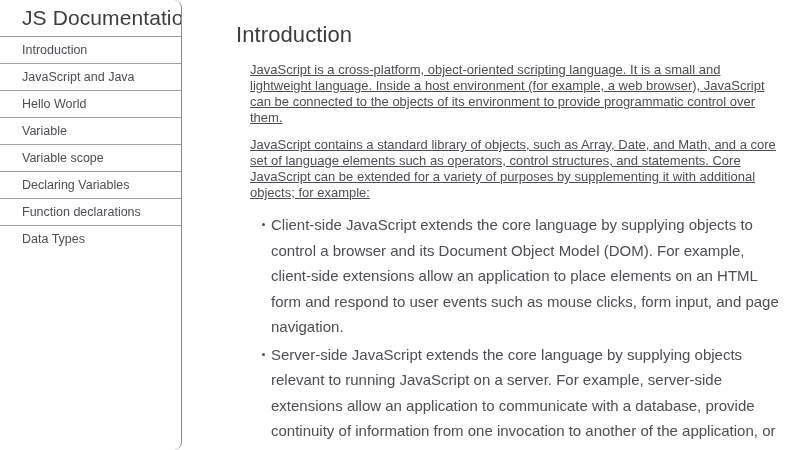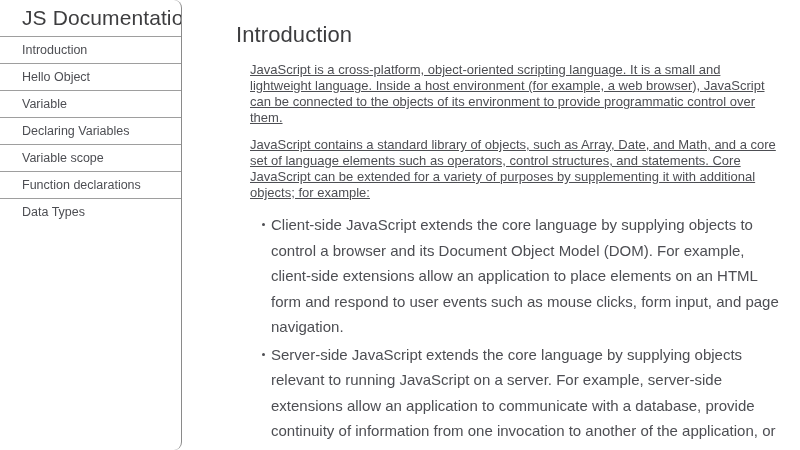--- a/index.html
+++ b/index.html
@@ -134,30 +134,33 @@
 
 <div id="page">
 
   <nav id="navbar">
     <header id="navbar-header">JS Documentation</header>
     <ul class="nav-list">
       <li>
         <a class="nav-link" href="#">Introduction</a>
       </li>
       <li>
-        <a class="nav-link" href="#">Hello Object</a>
+        <a class="nav-link" href="#">JavaScript and Java</a>
+      </li>
+      <li>
+        <a class="nav-link" href="#">Hello World</a>
       </li>
       <li>
         <a class="nav-link" href="#">Variable</a>
       </li>
       <li>
-        <a class="nav-link" href="#">Declaring Variables</a>
+        <a class="nav-link" href="#">Variable scope</a>
       </li>
       <li>
-        <a class="nav-link" href="#">Variable scope</a>
+        <a class="nav-link" href="#">Declaring Variables</a>
       </li>
       <li>
         <a class="nav-link" href="#">Function declarations</a>
       </li>
       <li>
         <a class="nav-link" href="#">Data Types</a>
       </li>
     </ul>
   </nav>
 

